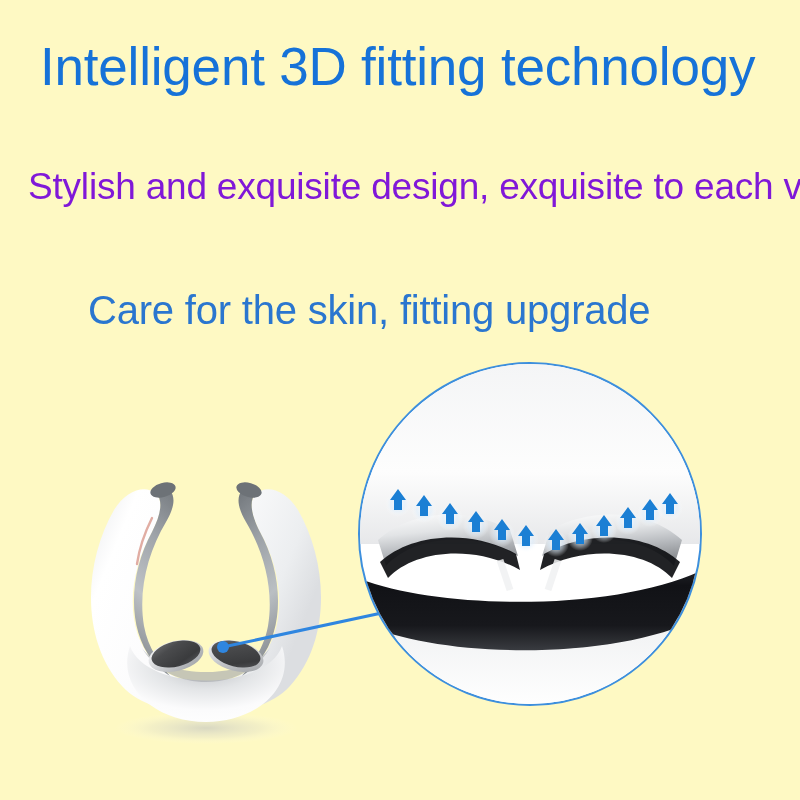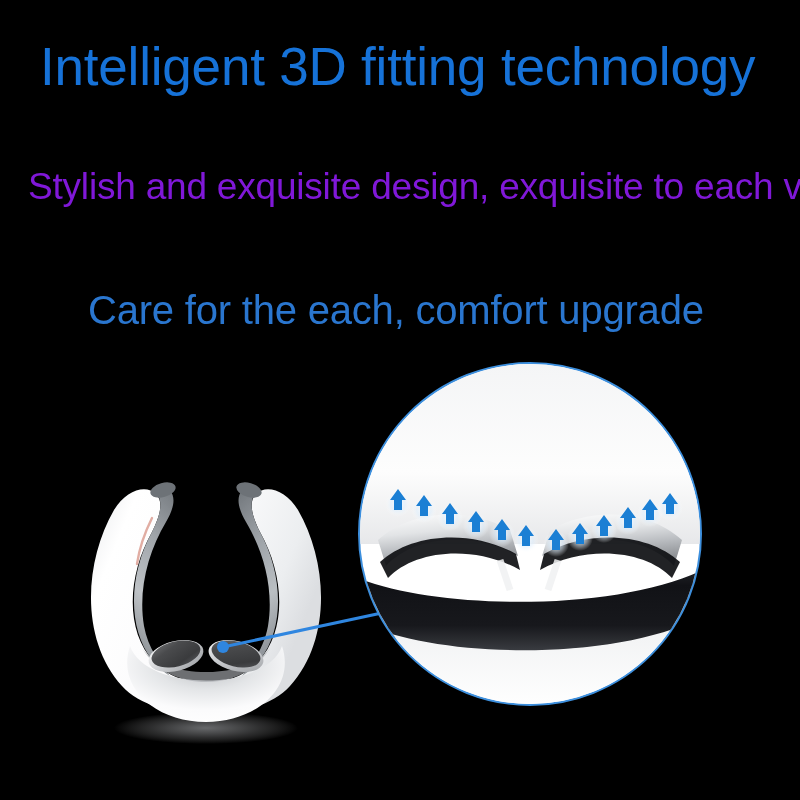--- a/index.html
+++ b/index.html
@@ -4,21 +4,21 @@
 <style>
   html, body {
     margin: 0;
     padding: 0;
     background: #ffffff;
   }
   #canvas {
     position: relative;
     width: 800px;
     height: 800px;
-    background: #000000;
+    background: #fef9c3;
     overflow: hidden;
     font-family: "Liberation Sans", sans-serif;
   }
 
   
   .headline {
     position: absolute;
     white-space: nowrap;
     font-weight: 400;
     letter-spacing: -0.2px;
@@ -79,21 +79,21 @@
 </style>
 </head>
 <body>
 
 <div id="canvas">
 
   <div class="headline" id="title-line">Intelligent 3D fitting technology</div>
 
   <div class="headline" id="subtitle-line">Stylish and exquisite design, exquisite to each veneer</div>
 
-  <div class="headline" id="tagline-line">Care for the each, comfort upgrade</div>
+  <div class="headline" id="tagline-line">Care for the skin, fitting upgrade</div>
 
   <div id="device">
     <svg viewBox="0 0 290 310" xmlns="http://www.w3.org/2000/svg">
       <defs>
 
         <linearGradient id="shellGrad" x1="0" y1="0" x2="1" y2="0.4">
           <stop offset="0%" stop-color="#e9eaec"></stop>
           <stop offset="18%" stop-color="#ffffff"></stop>
           <stop offset="55%" stop-color="#fbfbfc"></stop>
           <stop offset="85%" stop-color="#eceef0"></stop>

